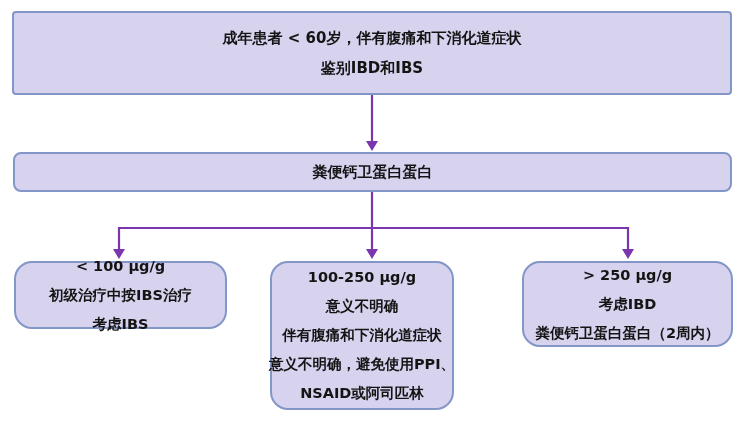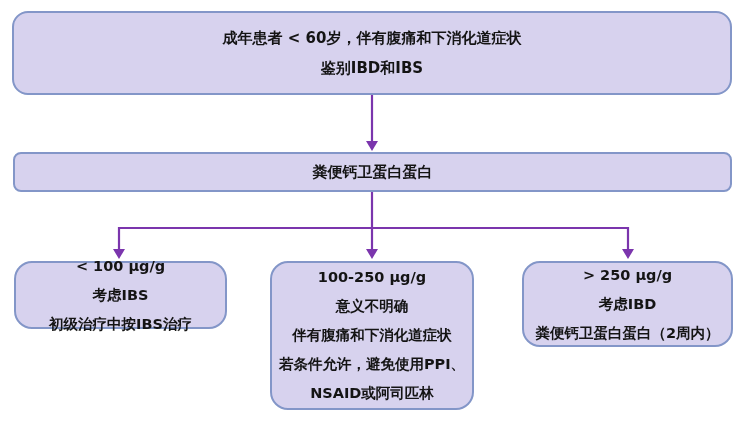--- a/index.html
+++ b/index.html
@@ -37,40 +37,40 @@
     font-weight: bold;
   }
   .node .line {
     white-space: nowrap;
   }
   .top-box {
     left: 12px;
     top: 11px;
     width: 720px;
     height: 84px;
-    border-radius: 16px;
+    border-radius: 4px;
     font-size: 15px;
   }
   .top-box .line { line-height: 30px; }
   .test-box {
     left: 13px;
     top: 152px;
     width: 719px;
     height: 40px;
     border-radius: 8px;
     font-size: 15px;
   }
   .branch {
     top: 261px;
     border-radius: 18px;
     font-size: 14.5px;
   }
   .branch .line { line-height: 29px; }
   .branch-low  { left: 14px;  width: 213px; height: 68px; }
-  .branch-mid  { left: 270px; width: 204px; height: 149px; top: 261px; }
+  .branch-mid  { left: 270px; width: 184px; height: 149px; top: 261px; }
   .branch-high { left: 522px; width: 211px; height: 86px; }
   .conn-stroke {
     fill: none;
     stroke: var(--arrow, #7b35ad);
     stroke-width: 2.2;
   }
   .conn-head {
     fill: var(--arrow, #7b35ad);
     stroke: none;
   }
@@ -96,29 +96,29 @@
     <div class="line">成年患者 &lt; 60岁，伴有腹痛和下消化道症状</div>
     <div class="line">鉴别IBD和IBS</div>
   </div>
 
   <div class="node test-box">
     <div class="line">粪便钙卫蛋白蛋白</div>
   </div>
 
   <div class="node branch branch-low">
     <div class="line">&lt; 100 μg/g</div>
+    <div class="line">初级治疗中按IBS治疗</div>
     <div class="line">考虑IBS</div>
-    <div class="line">初级治疗中按IBS治疗</div>
   </div>
 
   <div class="node branch branch-mid">
     <div class="line">100-250 μg/g</div>
     <div class="line">意义不明确</div>
     <div class="line">伴有腹痛和下消化道症状</div>
-    <div class="line">若条件允许，避免使用PPI、</div>
+    <div class="line">意义不明确，避免使用PPI、</div>
     <div class="line">NSAID或阿司匹林</div>
   </div>
 
   <div class="node branch branch-high">
     <div class="line">&gt; 250 μg/g</div>
     <div class="line">考虑IBD</div>
     <div class="line">粪便钙卫蛋白蛋白（2周内）</div>
   </div>
 
 </div>

